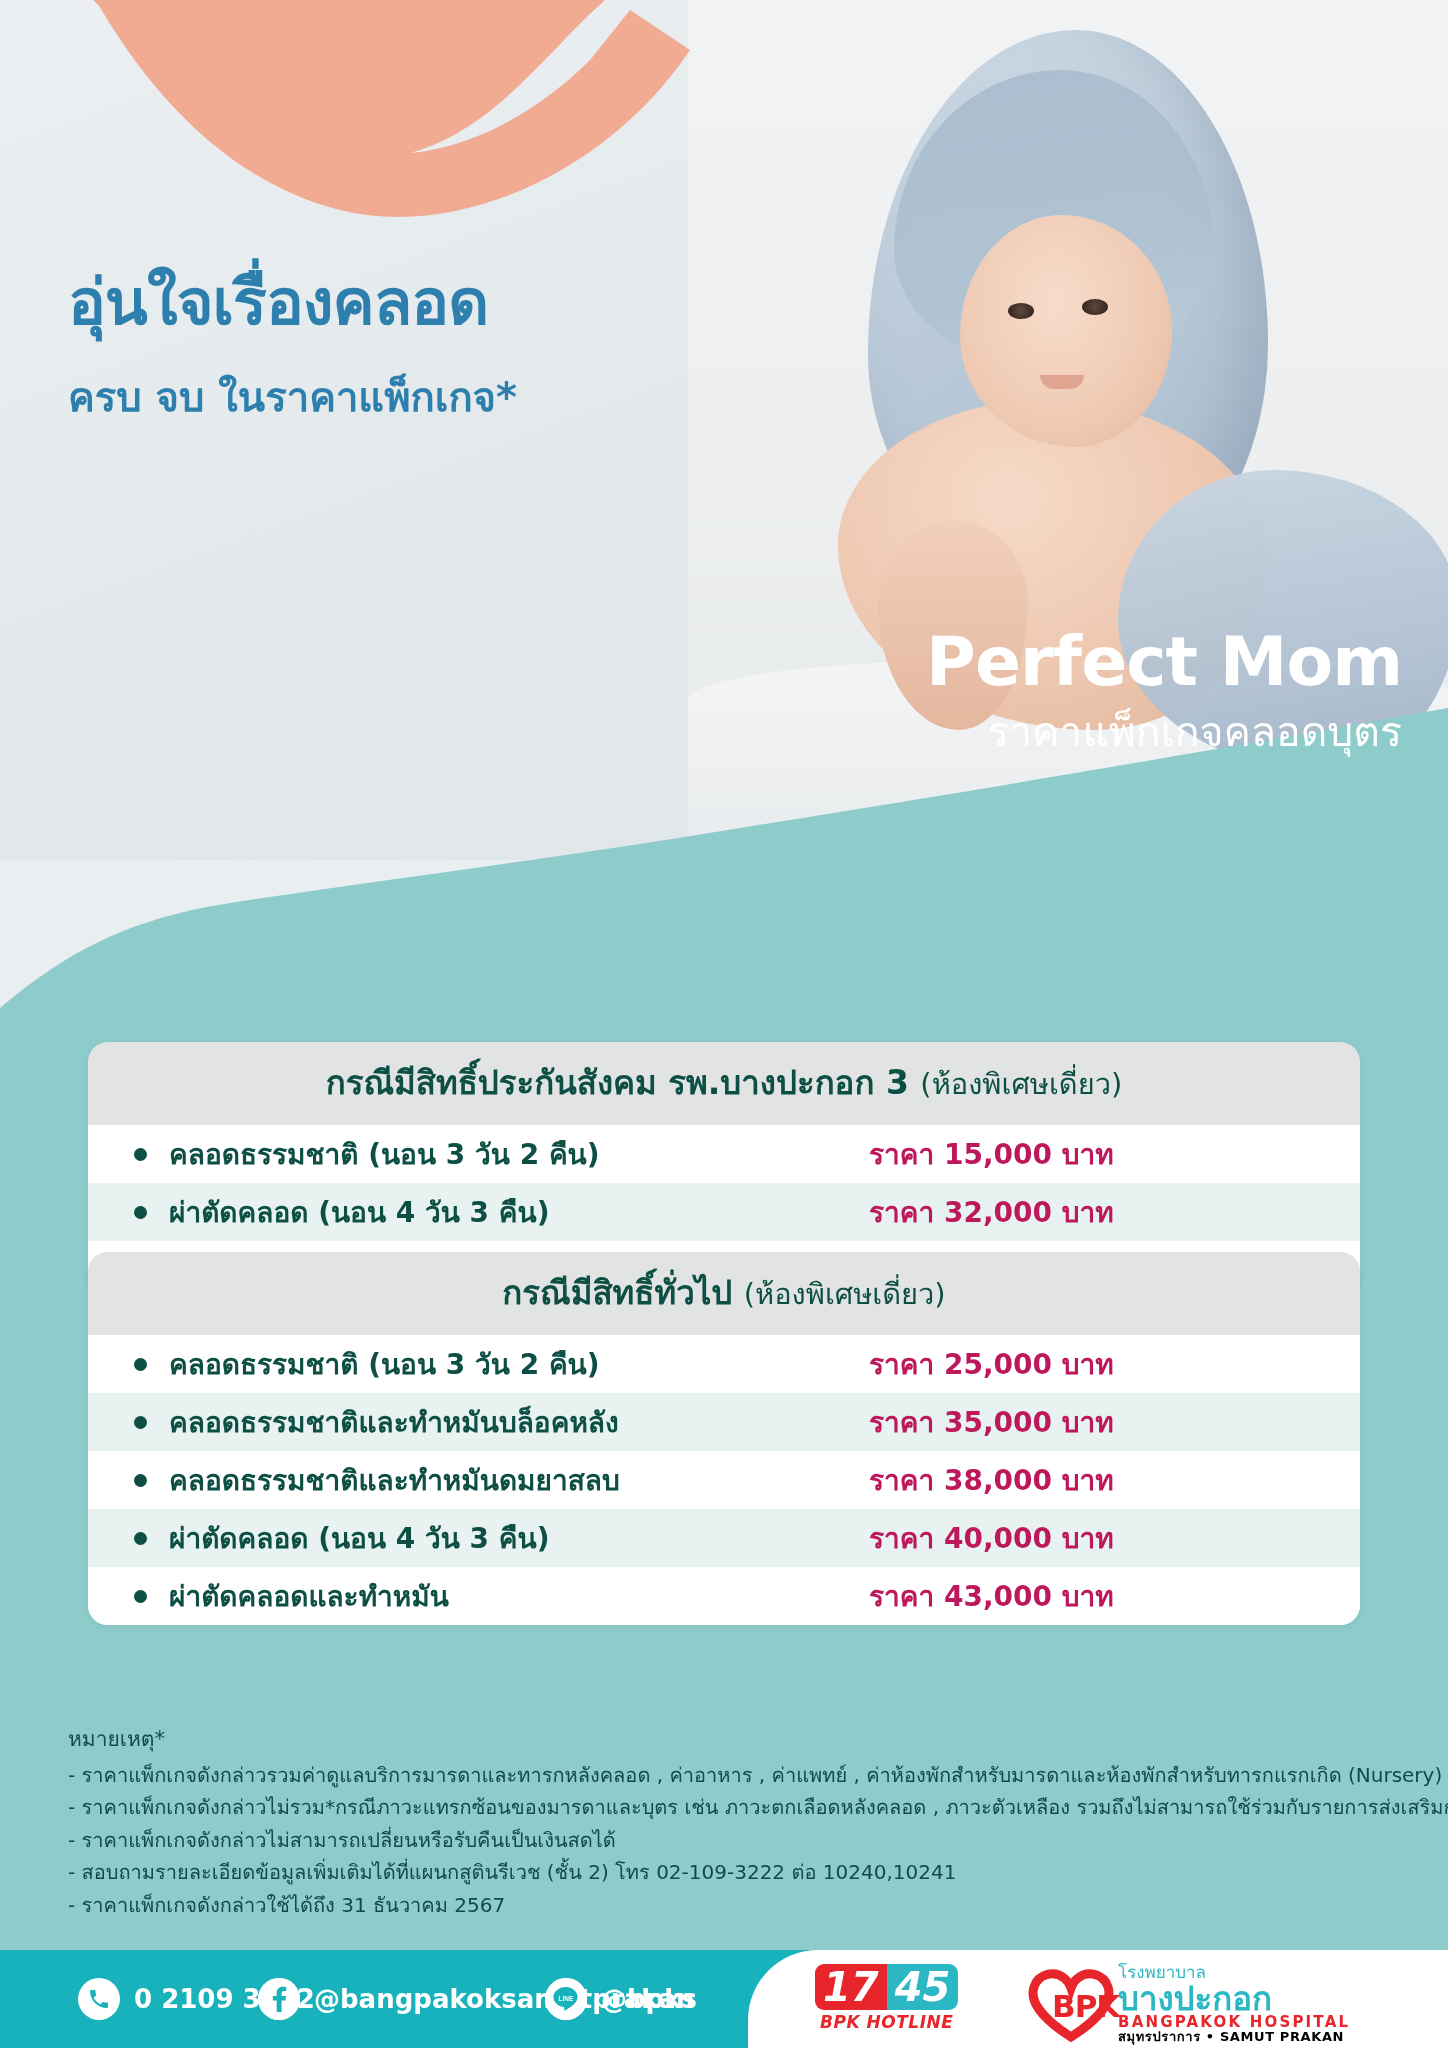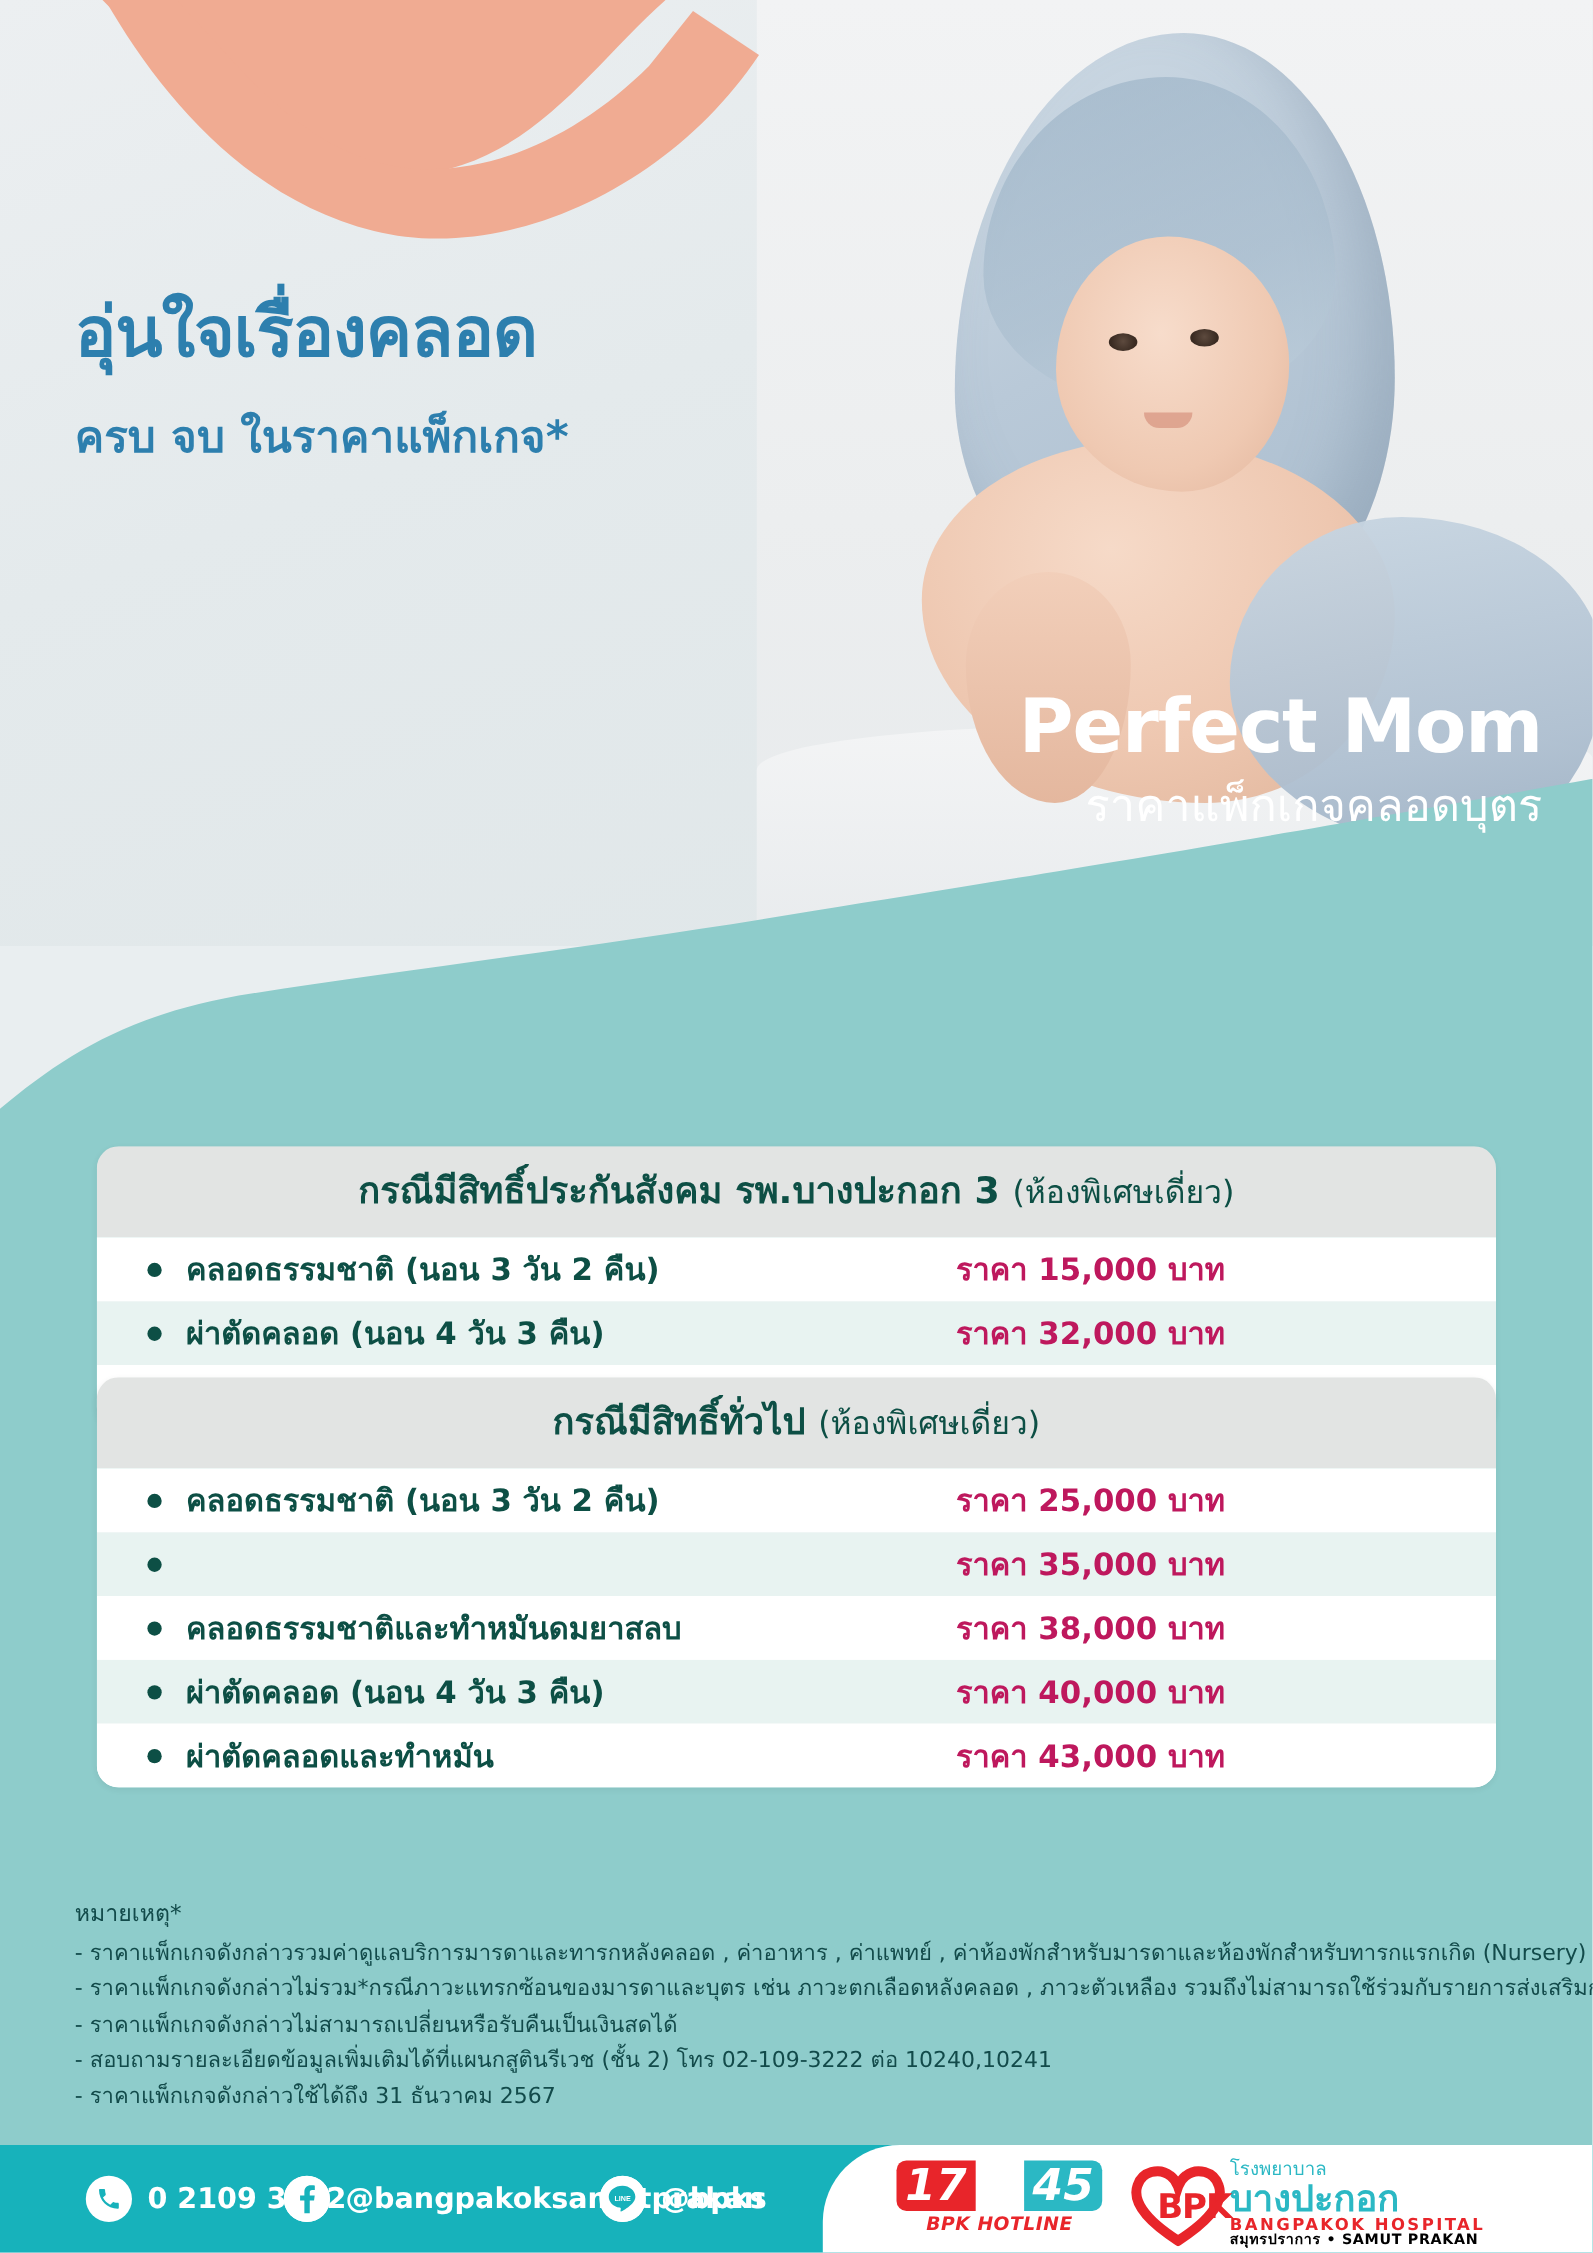--- a/index.html
+++ b/index.html
@@ -159,21 +159,21 @@
   #f-fb { left:258px; }
   #f-line { left:545px; }
   .ficon {
     width:42px; height:42px; border-radius:50%; background:#ffffff;
     display:flex; align-items:center; justify-content:center; margin-right:14px;
     flex:0 0 auto;
   }
   .ftext { color:#ffffff; font-weight:bold; font-size:26px; white-space:nowrap; }
 
   .logo-hotline { position:absolute; left:815px; top:14px; text-align:center; }
-  .hot-nums { display:flex;gap:44px; }
+  .hot-nums { display:flex; }
   .hot-a, .hot-b {
     font-weight:bold; font-size:40px; color:#ffffff; padding:2px 8px;
     font-style:italic; line-height:1.05;
   }
   .hot-a { background:#e8252a; border-radius:9px 0 0 9px; }
   .hot-b { background:#2bb8c4; border-radius:0 9px 9px 0; }
   .hot-label {
     font-size:17px; font-weight:bold; font-style:italic; color:#e8252a;
     letter-spacing:.5px; margin-top:2px;
   }
@@ -271,20 +271,21 @@
       <div class="row">
         <span class="bullet"></span>
         <div class="row-wrap">
           <span class="row-label">คลอดธรรมชาติ (นอน 3 วัน 2 คืน)</span>
           <span class="row-price">ราคา 25,000 บาท</span>
         </div>
       </div>
       <div class="row alt">
         <span class="bullet"></span>
         <div class="row-wrap">
+          <span class="row-label">คลอดธรรมชาติและทำหมันบล็อคหลัง</span>
           <span class="row-price">ราคา 35,000 บาท</span>
         </div>
       </div>
       <div class="row">
         <span class="bullet"></span>
         <div class="row-wrap">
           <span class="row-label">คลอดธรรมชาติและทำหมันดมยาสลบ</span>
           <span class="row-price">ราคา 38,000 บาท</span>
         </div>
       </div>

